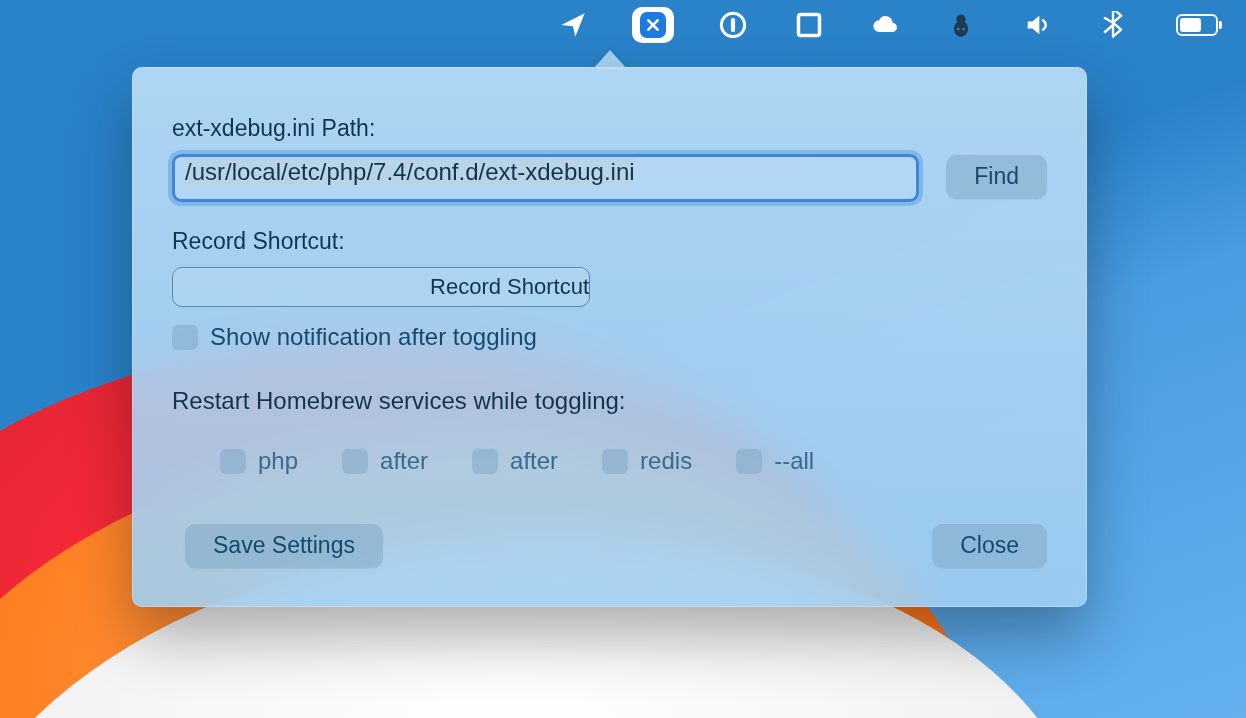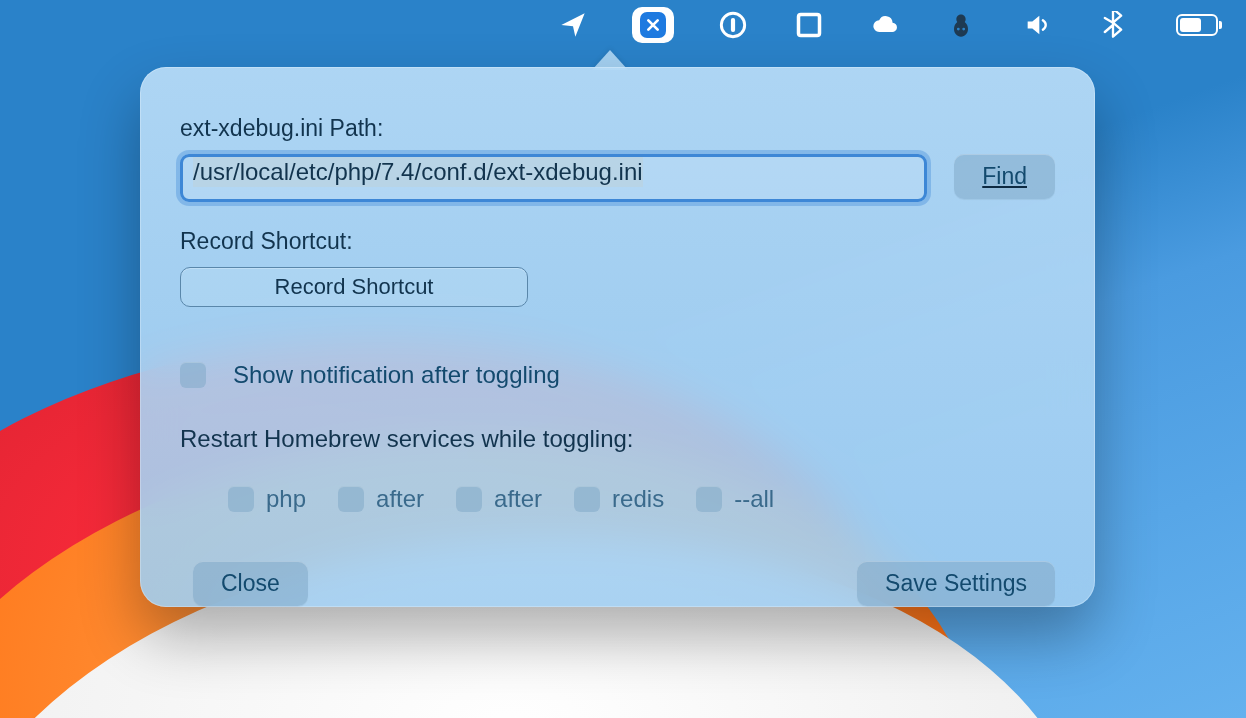--- a/index.html
+++ b/index.html
@@ -107,45 +107,44 @@
       border-left: 18px solid transparent;
       border-right: 18px solid transparent;
       border-bottom: 20px solid rgba(175, 215, 245, 0.92);
       position: absolute;
       top: 0;
       filter: drop-shadow(0 -2px 2px rgba(0,0,0,0.08));
     }
     .popover {
       position: absolute;
       top: 67px;
-      left: 140px;
+      left: 132px;
       width: 955px;
       height: 540px;
       background: linear-gradient(180deg, rgba(188 222 248 / 0.90) 0%, rgba(160 205 240 / 0.90) 100%);
-      border-radius: 26px;
+      border-radius: 10px;
       box-shadow: 0 30px 60px rgba(0,0,0,0.30), 0 0 0 1px rgba(255,255,255,0.25) inset;
       backdrop-filter: blur(20px);
       padding: 48px 40px 36px 40px;
       color: #0e2a42;
       font-size: 23px;
     }
 
     .form-label {
       font-size: 23px;
       color: #12344e;
       margin-bottom: 12px;
       font-weight: 400;
     }
 
     .path-row {
       display: flex;
       gap: 14px;
       align-items: stretch;
       margin-bottom: 26px;
-      text-decoration: underline;
     }
     .path-input {
       flex: 1;
       height: 48px;
       border: 3px solid #3d87d6;
       border-radius: 9px;
       background: rgba(255,255,255,0.12);
       box-shadow: 0 0 0 4px rgba(61,135,214,0.35);
       padding: 0 10px;
       font-size: 24px;
@@ -169,37 +168,38 @@
       color: #134a6e;
       font-size: 23px;
       font-weight: 500;
       font-family: inherit;
       cursor: pointer;
       box-shadow: 0 1px 1px rgba(0,0,0,0.06), inset 0 1px 0 rgba(255,255,255,0.25);
       margin-left: 13px;
     }
 
     .shortcut-btn {
-      width: 348px;
+      width: 418px;
       height: 40px;
       border: 1.5px solid #5a87aa;
       border-radius: 10px;
       background: rgba(255,255,255,0.10);
       color: #12344e;
       font-size: 22px;
       font-family: inherit;
       cursor: pointer;
       box-shadow: inset 0 1px 0 rgba(255,255,255,0.25);
-      margin-bottom: 54px;
+      margin-bottom: 16px;
+      text-align: right;
     }
 
     .check-row {
       display: flex;
       align-items: center;
-      gap: 27px;
+      gap: 12px;
       margin-bottom: 36px;
     }
     .chk {
       width: 26px; height: 26px;
       border-radius: 6px;
       background: rgba(130, 170, 200, 0.55);
       cursor: pointer;
       flex-shrink: 0;
       box-shadow: inset 0 1px 0 rgba(255,255,255,0.2);
     }
@@ -209,21 +209,21 @@
       font-weight: 500;
     }
 
     .services-label {
       font-size: 24px;
       color: #12344e;
       margin-bottom: 32px;
     }
     .services-row {
       display: flex;
-      gap: 12px;
+      gap: 24px;
       align-items: center;
       margin-bottom: 48px;
       flex-wrap: wrap;
       padding-left: 48px;
     }
     .service {
       display: flex;
       align-items: center;
       gap: 12px;
       margin-right: 20px;
@@ -341,17 +341,17 @@
       <div class="chk"></div>
       <span>redis</span>
     </div>
     <div class="service">
       <div class="chk"></div>
       <span>--all</span>
     </div>
   </div>
 
   <div class="footer-row">
+    <button class="btn">Save Settings</button>
     <button class="btn">Close</button>
-    <button class="btn">Save Settings</button>
   </div>
 
 </div>
 
 </body></html>

